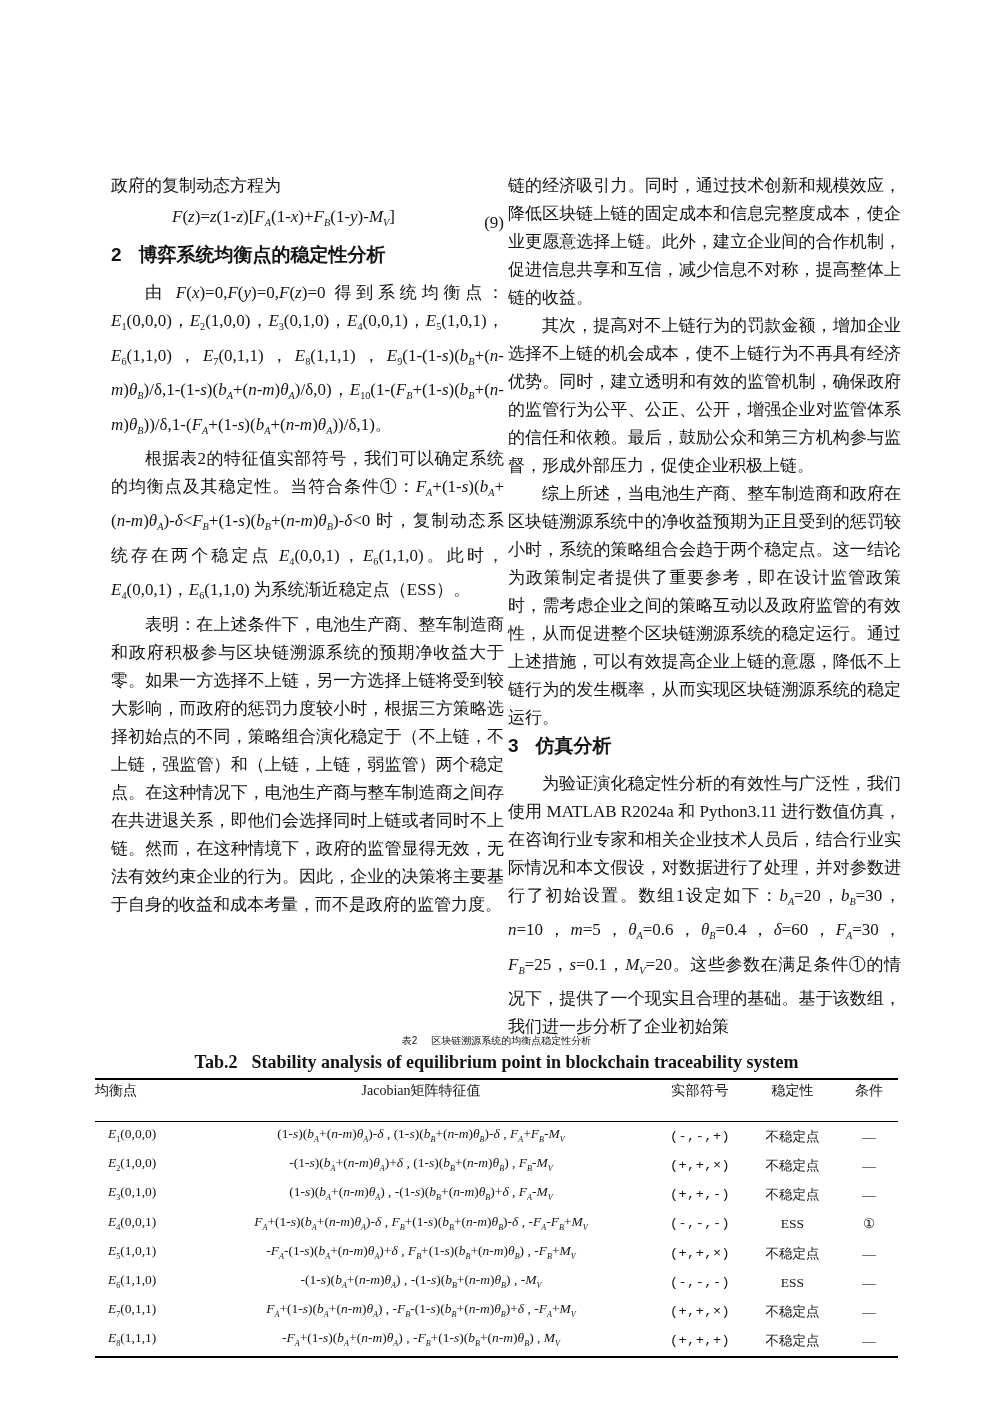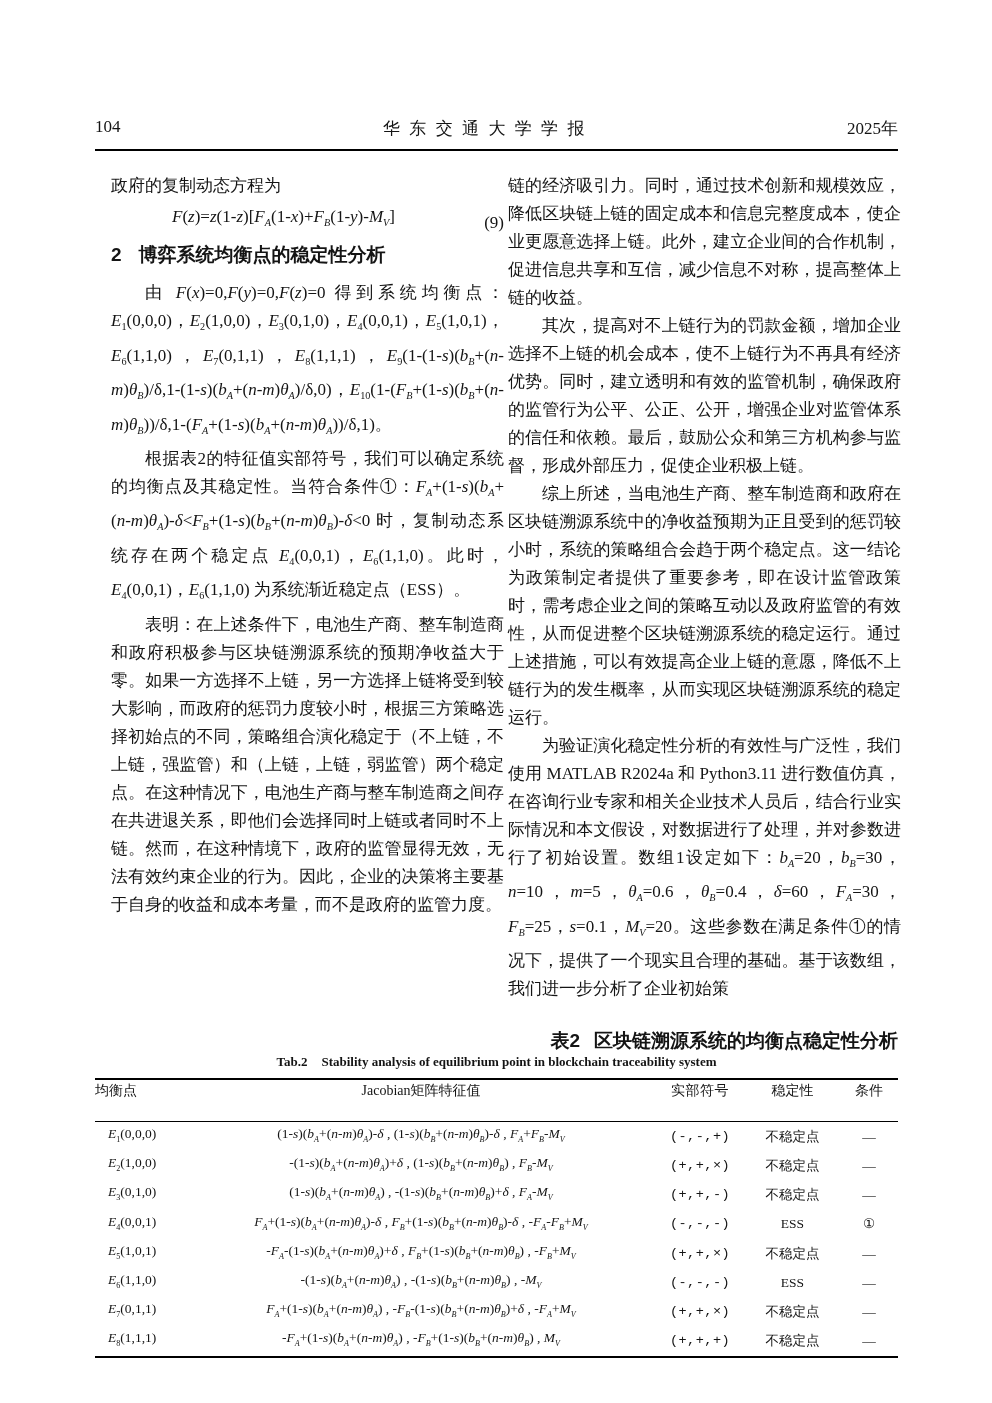--- a/index.html
+++ b/index.html
@@ -39,26 +39,26 @@
     font-size:19px; font-weight:bold; margin:1px 0 11px 0;
     text-align:left; line-height:26px;
   }
   h2.section .sec-no { margin-right:17px; }
 
   sub { font-size:0.6em; }
 
   
   .table-wrap { position:absolute; left:95px; top:1031px; width:803px; }
   .tbl-title-cn {
-    text-align:right; font-weight:bold; font-size:19px; line-height:20px;
+    text-align:center; font-weight:normal; font-size:10px; line-height:20px;
     font-family:"Liberation Sans","DejaVu Sans",sans-serif;
   }
   .tbl-title-cn .gap, .tbl-title-en .gap { display:inline-block; width:14px; }
   .tbl-title-en {
-    text-align:center; font-weight:bold; font-size:13px; line-height:20px; margin-top:1px;
+    text-align:center; font-weight:bold; font-size:18px; line-height:20px; margin-top:1px;
   }
   table.stability {
     width:100%; border-collapse:collapse; margin-top:6px;
     font-size:13.5px;
     border-top:2px solid #000; border-bottom:2.5px solid #000;
   }
   table.stability thead tr { border-bottom:1.2px solid #000; }
   table.stability th {
     font-weight:normal; font-size:14px; padding:2px 0 21px 0; line-height:18px;
   }
@@ -68,25 +68,20 @@
   .c-signs { text-align:center; width:90px; letter-spacing:0.5px;font-family:Liberation Mono, monospace; }
   .c-stab  { text-align:center; width:95px; }
   .c-cond  { text-align:center; width:58px; }
   th.c-eigen { text-align:center; }
 </style>
 </head>
 <body>
 
 <div class="page">
 
-  <div class="running-head">
-    <span>104</span>
-    <span class="journal">华东交通大学学报</span>
-    <span>2025年</span>
-  </div>
 
   <div class="columns">
 
     <div class="col">
       <p>政府的复制动态方程为</p>
 
       <div class="equation">
         <span class="eq-body"><i>F</i>(<i>z</i>)=<i>z</i>(1-<i>z</i>)[<i>F</i><sub><i>A</i></sub>(1-<i>x</i>)+<i>F</i><sub><i>B</i></sub>(1-<i>y</i>)-<i>M</i><sub><i>V</i></sub>]</span>
         <span class="eq-num">(9)</span>
       </div>
@@ -98,20 +93,23 @@
       <p class="indent">由 <i>F</i>(<i>x</i>)=0,<i>F</i>(<i>y</i>)=0,<i>F</i>(<i>z</i>)=0 得到系统均衡点：<i>E</i><sub>1</sub>(0,0,0)，<i>E</i><sub>2</sub>(1,0,0)，<i>E</i><sub>3</sub>(0,1,0)，<i>E</i><sub>4</sub>(0,0,1)，<i>E</i><sub>5</sub>(1,0,1)，<i>E</i><sub>6</sub>(1,1,0)，<i>E</i><sub>7</sub>(0,1,1)，<i>E</i><sub>8</sub>(1,1,1)，<i>E</i><sub>9</sub>(1-(1-<i>s</i>)(<i>b</i><sub><i>B</i></sub>+(<i>n</i>-<i>m</i>)<i>θ</i><sub><i>B</i></sub>)/δ,1-(1-<i>s</i>)(<i>b</i><sub><i>A</i></sub>+(<i>n</i>-<i>m</i>)<i>θ</i><sub><i>A</i></sub>)/δ,0)，<i>E</i><sub>10</sub>(1-(<i>F</i><sub><i>B</i></sub>+(1-<i>s</i>)(<i>b</i><sub><i>B</i></sub>+(<i>n</i>-<i>m</i>)<i>θ</i><sub><i>B</i></sub>))/δ,1-(<i>F</i><sub><i>A</i></sub>+(1-<i>s</i>)(<i>b</i><sub><i>A</i></sub>+(<i>n</i>-<i>m</i>)<i>θ</i><sub><i>A</i></sub>))/δ,1)。</p>
       <p class="indent">根据表2的特征值实部符号，我们可以确定系统的均衡点及其稳定性。当符合条件①：<i>F</i><sub><i>A</i></sub>+(1-<i>s</i>)(<i>b</i><sub><i>A</i></sub>+(<i>n</i>-<i>m</i>)<i>θ</i><sub><i>A</i></sub>)-<i>δ</i>&lt;<i>F</i><sub><i>B</i></sub>+(1-<i>s</i>)(<i>b</i><sub><i>B</i></sub>+(<i>n</i>-<i>m</i>)<i>θ</i><sub><i>B</i></sub>)-<i>δ</i>&lt;0 时，复制动态系统存在两个稳定点 <i>E</i><sub>4</sub>(0,0,1)，<i>E</i><sub>6</sub>(1,1,0)。此时，<i>E</i><sub>4</sub>(0,0,1)，<i>E</i><sub>6</sub>(1,1,0) 为系统渐近稳定点（ESS）。</p>
       <p class="indent">表明：在上述条件下，电池生产商、整车制造商和政府积极参与区块链溯源系统的预期净收益大于零。如果一方选择不上链，另一方选择上链将受到较大影响，而政府的惩罚力度较小时，根据三方策略选择初始点的不同，策略组合演化稳定于（不上链，不上链，强监管）和（上链，上链，弱监管）两个稳定点。在这种情况下，电池生产商与整车制造商之间存在共进退关系，即他们会选择同时上链或者同时不上链。然而，在这种情境下，政府的监管显得无效，无法有效约束企业的行为。因此，企业的决策将主要基于自身的收益和成本考量，而不是政府的监管力度。</p>
     </div>
 
     <div class="col">
       <p>链的经济吸引力。同时，通过技术创新和规模效应，降低区块链上链的固定成本和信息完整度成本，使企业更愿意选择上链。此外，建立企业间的合作机制，促进信息共享和互信，减少信息不对称，提高整体上链的收益。</p>
       <p class="indent">其次，提高对不上链行为的罚款金额，增加企业选择不上链的机会成本，使不上链行为不再具有经济优势。同时，建立透明和有效的监管机制，确保政府的监管行为公平、公正、公开，增强企业对监管体系的信任和依赖。最后，鼓励公众和第三方机构参与监督，形成外部压力，促使企业积极上链。</p>
       <p class="indent">综上所述，当电池生产商、整车制造商和政府在区块链溯源系统中的净收益预期为正且受到的惩罚较小时，系统的策略组合会趋于两个稳定点。这一结论为政策制定者提供了重要参考，即在设计监管政策时，需考虑企业之间的策略互动以及政府监管的有效性，从而促进整个区块链溯源系统的稳定运行。通过上述措施，可以有效提高企业上链的意愿，降低不上链行为的发生概率，从而实现区块链溯源系统的稳定运行。</p>
 
+      <h2 class="section">
+        <span class="sec-no">3</span><span>仿真分析</span>
+      </h2>
 
       <p class="indent">为验证演化稳定性分析的有效性与广泛性，我们使用 MATLAB R2024a 和 Python3.11 进行数值仿真，在咨询行业专家和相关企业技术人员后，结合行业实际情况和本文假设，对数据进行了处理，并对参数进行了初始设置。数组1设定如下：<i>b</i><sub><i>A</i></sub>=20，<i>b</i><sub><i>B</i></sub>=30，<i>n</i>=10，<i>m</i>=5，<i>θ</i><sub><i>A</i></sub>=0.6，<i>θ</i><sub><i>B</i></sub>=0.4，<i>δ</i>=60，<i>F</i><sub><i>A</i></sub>=30，<i>F</i><sub><i>B</i></sub>=25，<i>s</i>=0.1，<i>M</i><sub><i>V</i></sub>=20。这些参数在满足条件①的情况下，提供了一个现实且合理的基础。基于该数组，我们进一步分析了企业初始策</p>
     </div>
 
   </div>
 
   <div class="table-wrap">
     <div class="tbl-title-cn">
       <span>表2</span><span class="gap"></span><span>区块链溯源系统的均衡点稳定性分析</span>
     </div>

